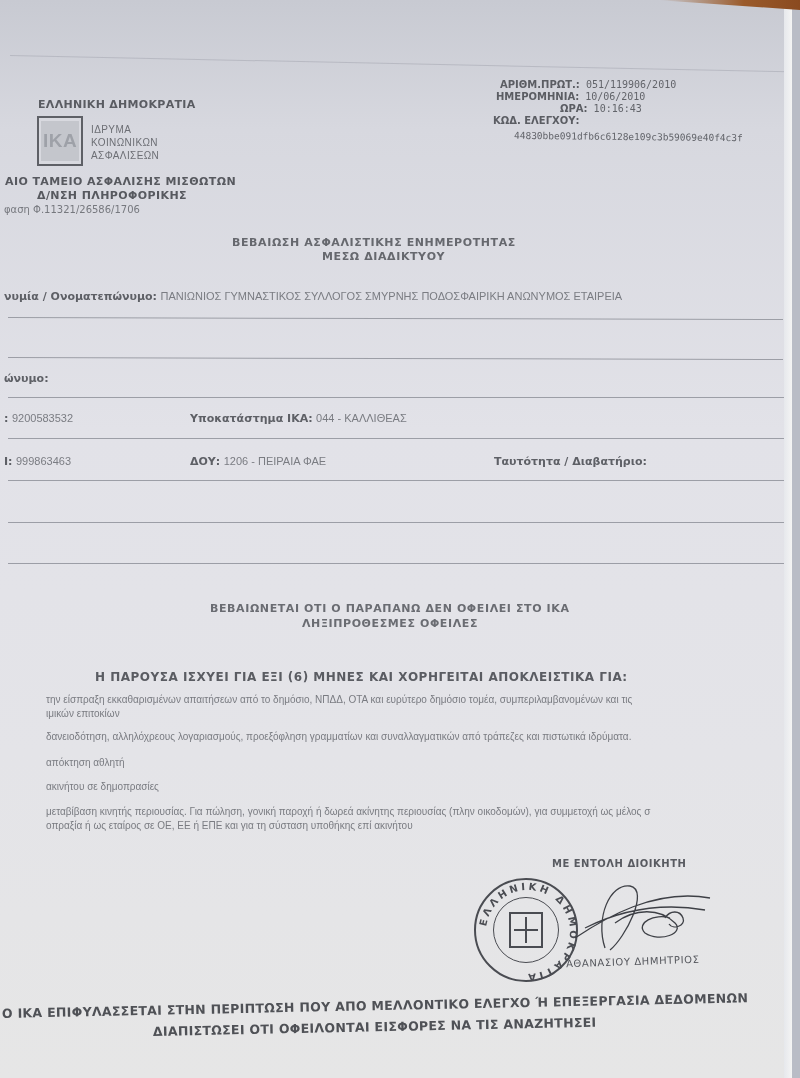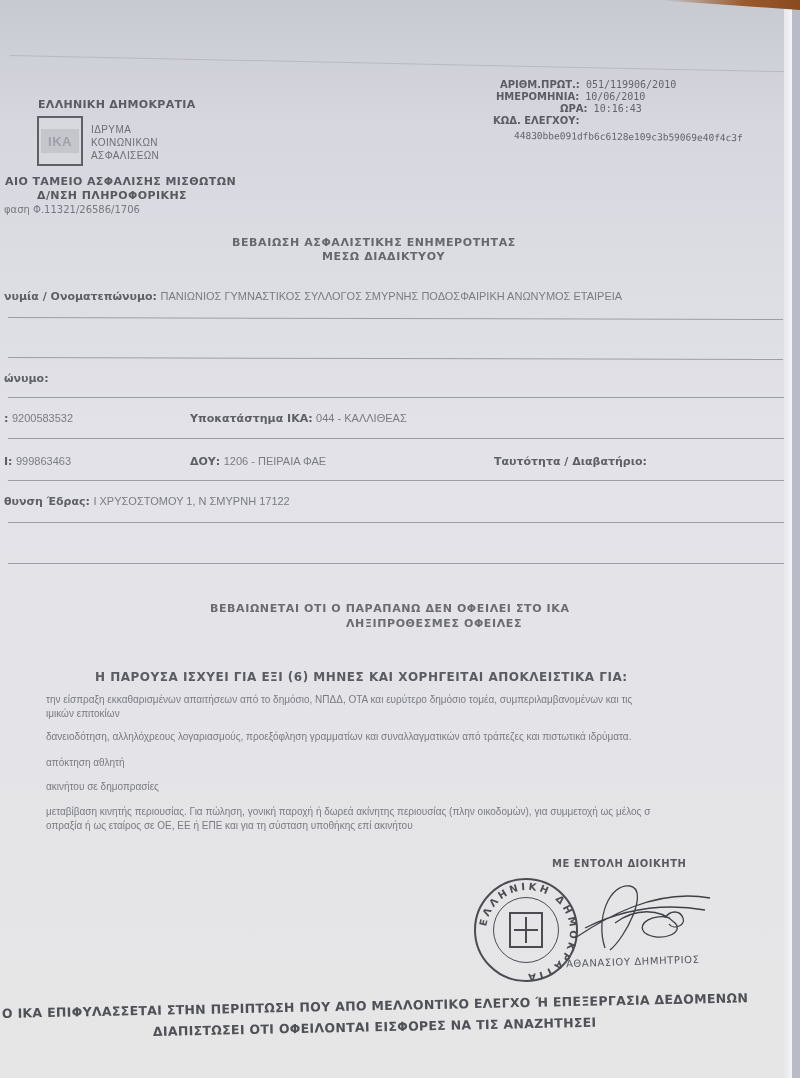--- a/index.html
+++ b/index.html
@@ -30,43 +30,43 @@
     }
     .abs { position: absolute; white-space: nowrap; }
 
     .republic { left: 38px; top: 98px; font-size: 11px; font-weight: bold; color: #5a5c62; letter-spacing: 0.3px; }
     .logo-box {
       left: 37px; top: 116px; width: 46px; height: 50px;
       border: 2px solid #5e6066; background: #d8d9df;
       display: flex; align-items: center; justify-content: center;
     }
     .logo-inner {
-      width: 38px; height: 24px; background: #c4c6cc; color: #9ea1a8;
-      font-weight: bold; font-size: 13px; display: flex; align-items: center; justify-content: center;
+      width: 38px; height: 40px; background: #c4c6cc; color: #9ea1a8;
+      font-weight: bold; font-size: 19px; display: flex; align-items: center; justify-content: center;
       font-family: "Liberation Sans", sans-serif; letter-spacing: 0.5px;
     }
     .inst { left: 91px; font-size: 10px; color: #6c6e74; font-family: "Liberation Sans", sans-serif; letter-spacing: 0.4px; }
     .fund { left: 5px; top: 175px; font-size: 11px; font-weight: bold; color: #57595f; letter-spacing: 0.4px; }
     .dept { left: 37px; top: 189px; font-size: 11px; font-weight: bold; color: #57595f; letter-spacing: 0.4px; }
     .ref { left: 4px; top: 204px; font-size: 10px; color: #76787e; }
 
     .meta { font-size: 10px; color: #62646a; font-family: "DejaVu Sans Mono", monospace; }
     .meta .lbl { font-weight: bold; font-family: "DejaVu Sans", sans-serif; color: #5b5d63; }
 
     .title1 { left: 232px; top: 236px; font-size: 11px; font-weight: bold; color: #66686e; letter-spacing: 0.6px; }
     .title2 { left: 322px; top: 250px; font-size: 11px; font-weight: bold; color: #66686e; letter-spacing: 0.6px; }
 
     .field { font-size: 11px; }
     .field .lbl { font-weight: bold; color: #5e6066; }
     .field .val { color: #7a7c82; font-family: "Liberation Sans", sans-serif; text-align: right; }
 
     .rule { position: absolute; left: 8px; height: 1px; background: #9c9ea6; }
 
     .declare1 { left: 210px; top: 602px; font-size: 11px; font-weight: bold; color: #6a6c72; letter-spacing: 0.6px; }
-    .declare2 { left: 302px; top: 617px; font-size: 11px; font-weight: bold; color: #6a6c72; letter-spacing: 0.6px; margin-left: 44px; }
+    .declare2 { left: 302px; top: 617px; font-size: 11px; font-weight: bold; color: #6a6c72; letter-spacing: 0.6px; }
     .validity { left: 95px; top: 670px; font-size: 12px; font-weight: bold; color: #5a5c62; letter-spacing: 0.5px; }
 
     .purpose { font-size: 10px; color: #797b81; font-family: "Liberation Sans", sans-serif; margin-left: 44px; }
 
     .order { left: 552px; top: 858px; font-size: 10px; font-weight: bold; color: #595b61; letter-spacing: 0.5px; }
 
     .stamp {
       left: 474px; top: 878px; width: 104px; height: 104px; border-radius: 50%;
       border: 2px solid #4a4c52; display: flex; align-items: center; justify-content: center;
     }
@@ -153,24 +153,20 @@
   </div>
   <div class="abs field" style="left:190px; top:455px">
     <span class="lbl">ΔΟΥ:</span>
     <span class="val">1206 - ΠΕΙΡΑΙΑ ΦΑΕ</span>
   </div>
   <div class="abs field" style="left:494px; top:455px">
     <span class="lbl">Ταυτότητα / Διαβατήριο:</span>
   </div>
   <div class="rule" style="top:480px; width:780px"></div>
 
-  <div class="abs field" style="left:4px; top:495px">
-    <span class="lbl">θυνση Έδρας:</span>
-    <span class="val">Ι ΧΡΥΣΟΣΤΟΜΟΥ 1, Ν ΣΜΥΡΝΗ 17122</span>
-  </div>
   <div class="rule" style="top:522px; width:780px"></div>
   <div class="rule" style="top:563px; width:780px"></div>
 
   <div class="abs declare1">ΒΕΒΑΙΩΝΕΤΑΙ ΟΤΙ Ο ΠΑΡΑΠΑΝΩ ΔΕΝ ΟΦΕΙΛΕΙ ΣΤΟ ΙΚΑ</div>
   <div class="abs declare2">ΛΗΞΙΠΡΟΘΕΣΜΕΣ ΟΦΕΙΛΕΣ</div>
   <div class="abs validity">Η ΠΑΡΟΥΣΑ ΙΣΧΥΕΙ ΓΙΑ ΕΞΙ (6) ΜΗΝΕΣ ΚΑΙ ΧΟΡΗΓΕΙΤΑΙ ΑΠΟΚΛΕΙΣΤΙΚΑ ΓΙΑ:</div>
 
   <div class="abs purpose" style="left:2px; top:694px">την είσπραξη εκκαθαρισμένων απαιτήσεων από το δημόσιο, ΝΠΔΔ, ΟΤΑ και ευρύτερο δημόσιο τομέα, συμπεριλαμβανομένων και τις</div>
   <div class="abs purpose" style="left:2px; top:708px">ιμικών επιτοκίων</div>
   <div class="abs purpose" style="left:2px; top:731px">δανειοδότηση, αλληλόχρεους λογαριασμούς, προεξόφληση γραμματίων και συναλλαγματικών από τράπεζες και πιστωτικά ιδρύματα.</div>

